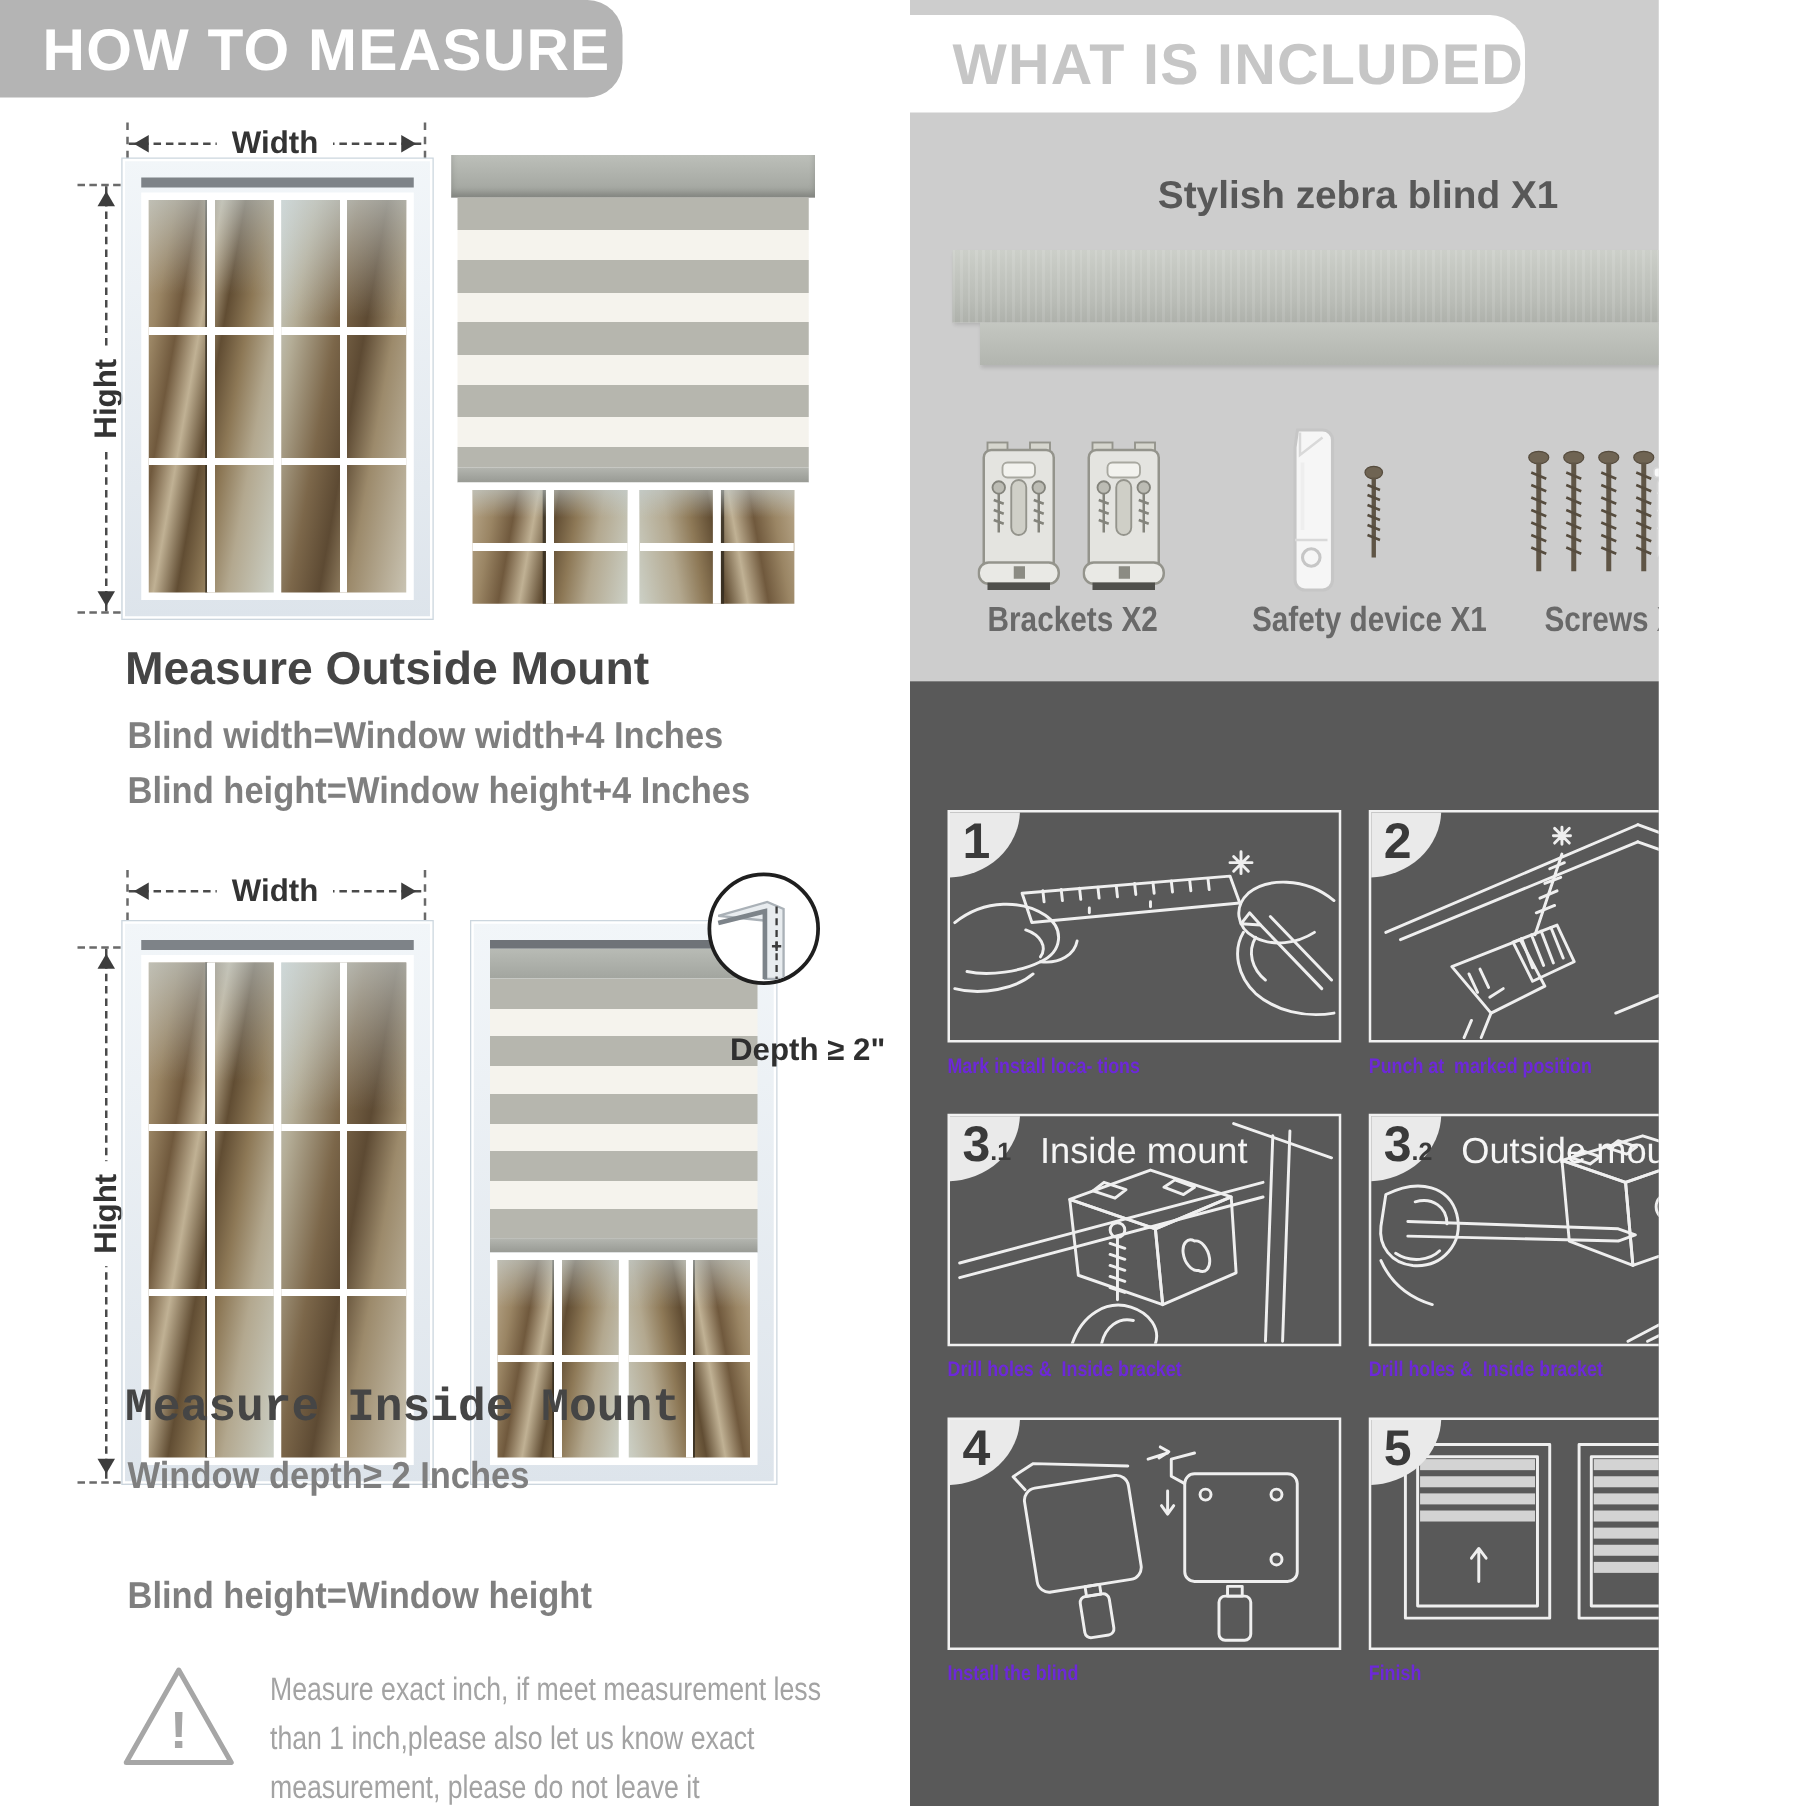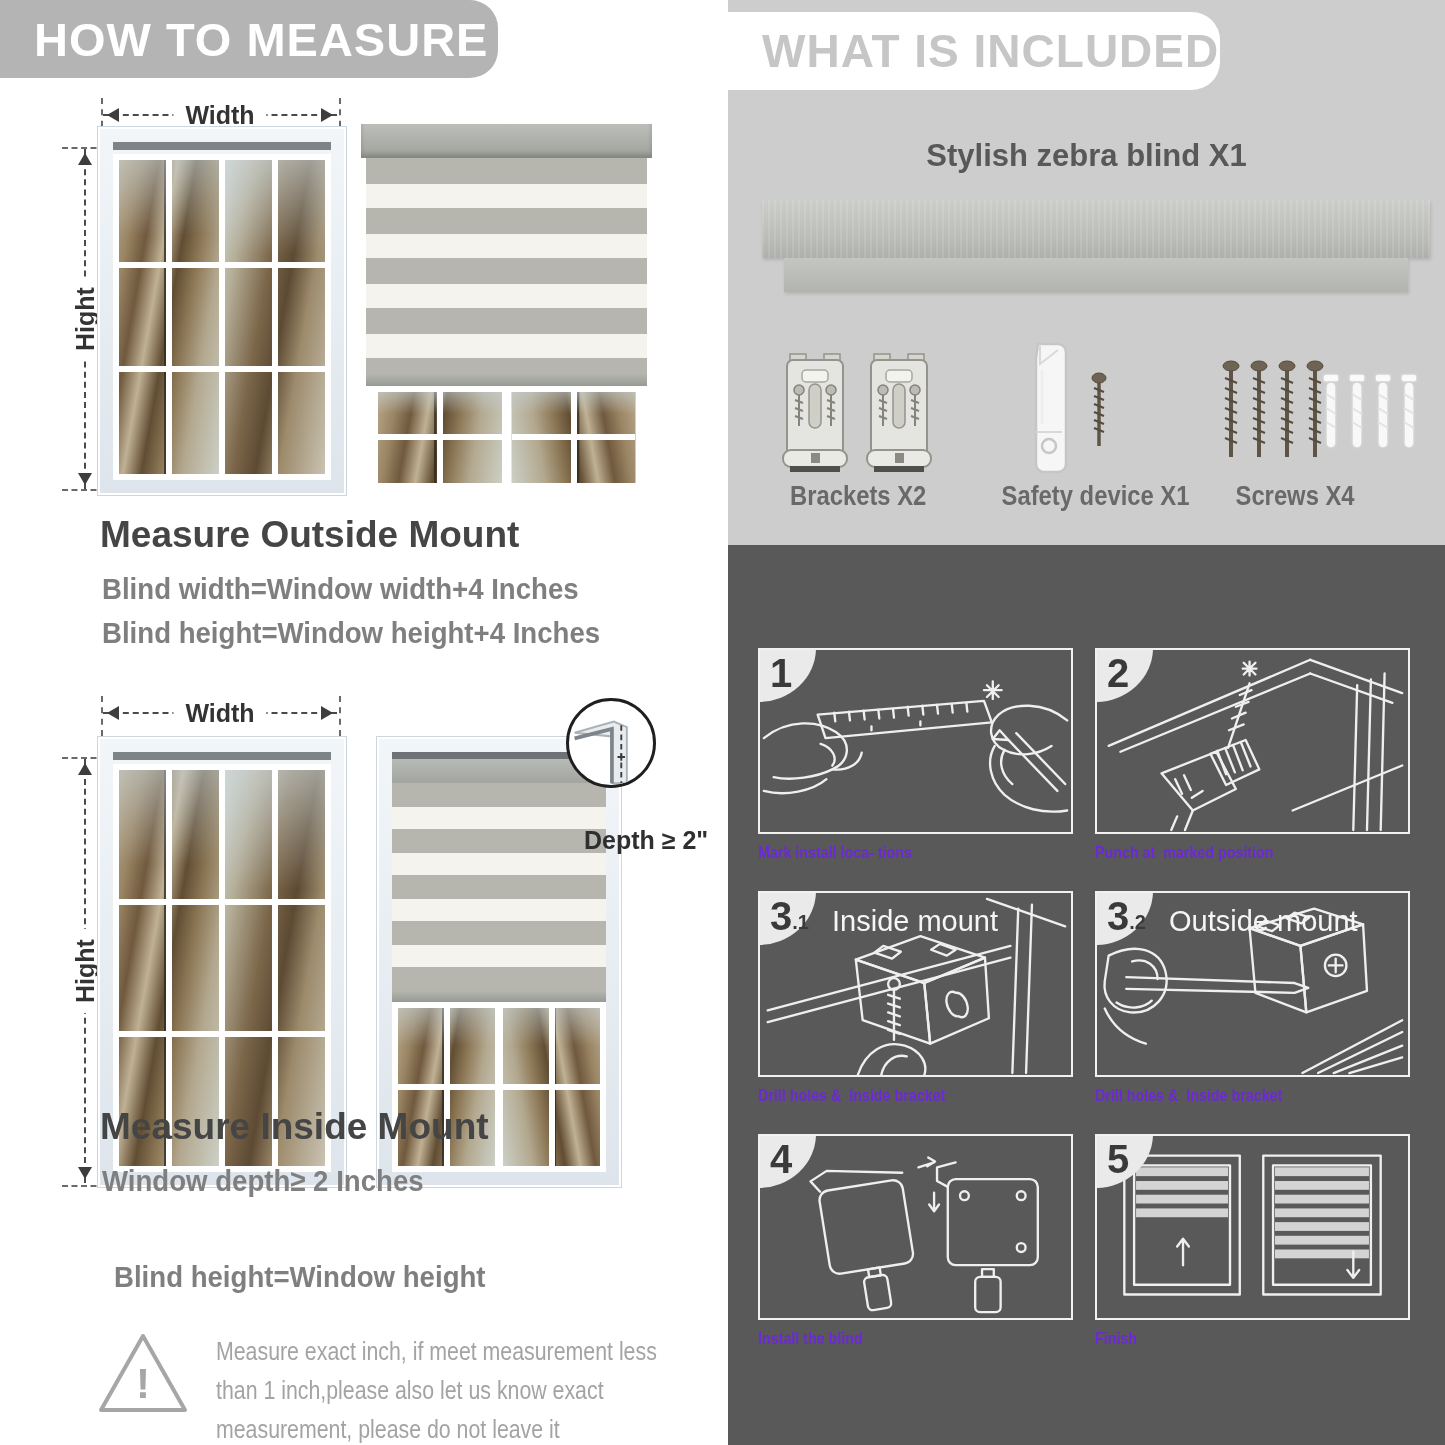--- a/index.html
+++ b/index.html
@@ -1,17 +1,17 @@
 <!DOCTYPE html>
 <html><head>
 <meta charset="utf-8">
 <style>
   * { margin:0; padding:0; box-sizing:border-box; }
   body { background:#fff; font-family:"Liberation Sans", sans-serif; }
-  .canvas { position:relative; width:1445px; height:1445px; background:#fff; overflow:hidden; }
+  .canvas { position:relative; width:1327px; height:1445px; background:#fff; overflow:hidden; }
   .abs { position:absolute; }
 
   
   .left-headerbar { left:0; top:10; width:498px; height:78px; background:#b4b4b4;
     border-radius:0 28px 28px 0; display:flex; align-items:center; }
   .left-headerbar span { color:#fff; font-weight:bold; font-size:47px; padding-left:34px; letter-spacing:1px; }
 
   
   .window-photo { background:linear-gradient(180deg,#f2f6f9,#dde4eb); border:1px solid #ccd6de;
     padding:15px; display:flex; flex-direction:column; box-shadow:inset 0 0 0 2px #fff; }
@@ -215,23 +215,23 @@
   <div class="abs magnifier" style="left:566px; top:698px;">
     <svg viewBox="0 0 90 90">
       <path d="M6,34 L48,22 L62,28 L62,88 L46,88 L46,38 Z" fill="#e8ecef" stroke="#aab1b7" stroke-width="2"></path>
       <path d="M6,40 L46,30 L46,88" fill="none" stroke="#7d848a" stroke-width="4"></path>
       <line x1="56" y1="26" x2="56" y2="88" stroke="#3c3c3c" stroke-width="2" stroke-dasharray="6,4"></line>
       <path d="M52,60 l8,0 M56,56 l0,8" stroke="#3c3c3c" stroke-width="2"></path>
     </svg>
   </div>
   <div class="abs depth-label" style="left:584px; top:826px;">Depth ≥ 2"</div>
 
-  <div class="abs measure-heading" style="left:100px; top:1106px;">Measure Inside Mount</div>
+  <div class="abs measure-heading" style="left:100px; top:1106px;font-family:Liberation Mono, monospace;">Measure Inside Mount</div>
   <div class="abs formula" style="left:102px; top:1158px;"><span class="cond">Window depth≥ 2 Inches</span></div>
-  <div class="abs formula" style="left:102px; top:1254px;margin-left:12px;"><span class="cond">Blind height=Window height</span></div>
+  <div class="abs formula" style="left:102px; top:1254px;"><span class="cond">Blind height=Window height</span></div>
 
   <svg class="abs" style="left:95px; top:1328px;" width="96" height="92" viewBox="0 0 96 92">
     <path d="M48,8 L90,82 L6,82 Z" fill="none" stroke="#a6a6a6" stroke-width="4" stroke-linejoin="round"></path>
     <text x="48" y="70" text-anchor="middle" font-size="42" font-weight="bold" fill="#a6a6a6" font-family="Liberation Sans, sans-serif">!</text>
   </svg>
   <div class="abs" style="left:216px; top:1332px;">
     <div class="warn-line">Measure exact inch, if meet measurement less</div>
     <div class="warn-line">than 1 inch,please also let us know exact</div>
     <div class="warn-line">measurement, please do not leave it</div>
   </div>

